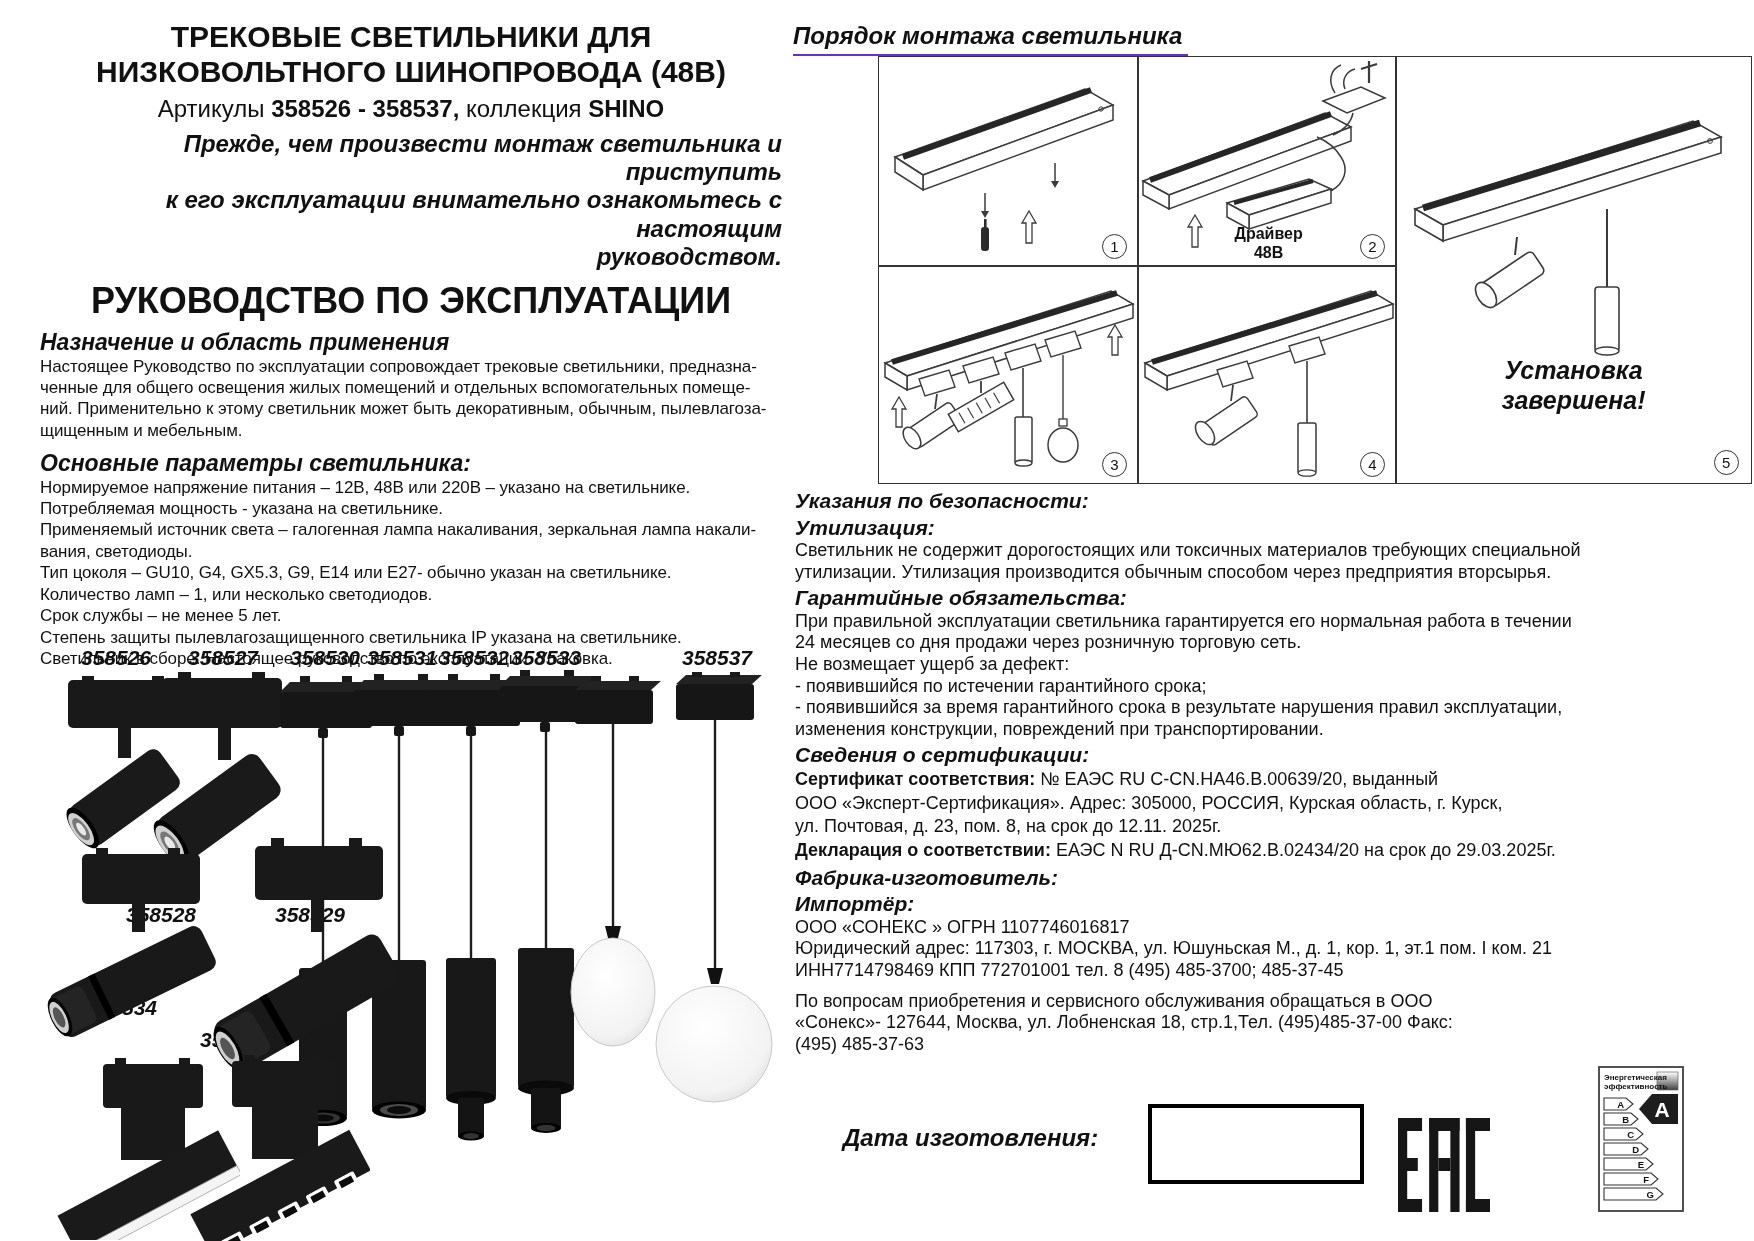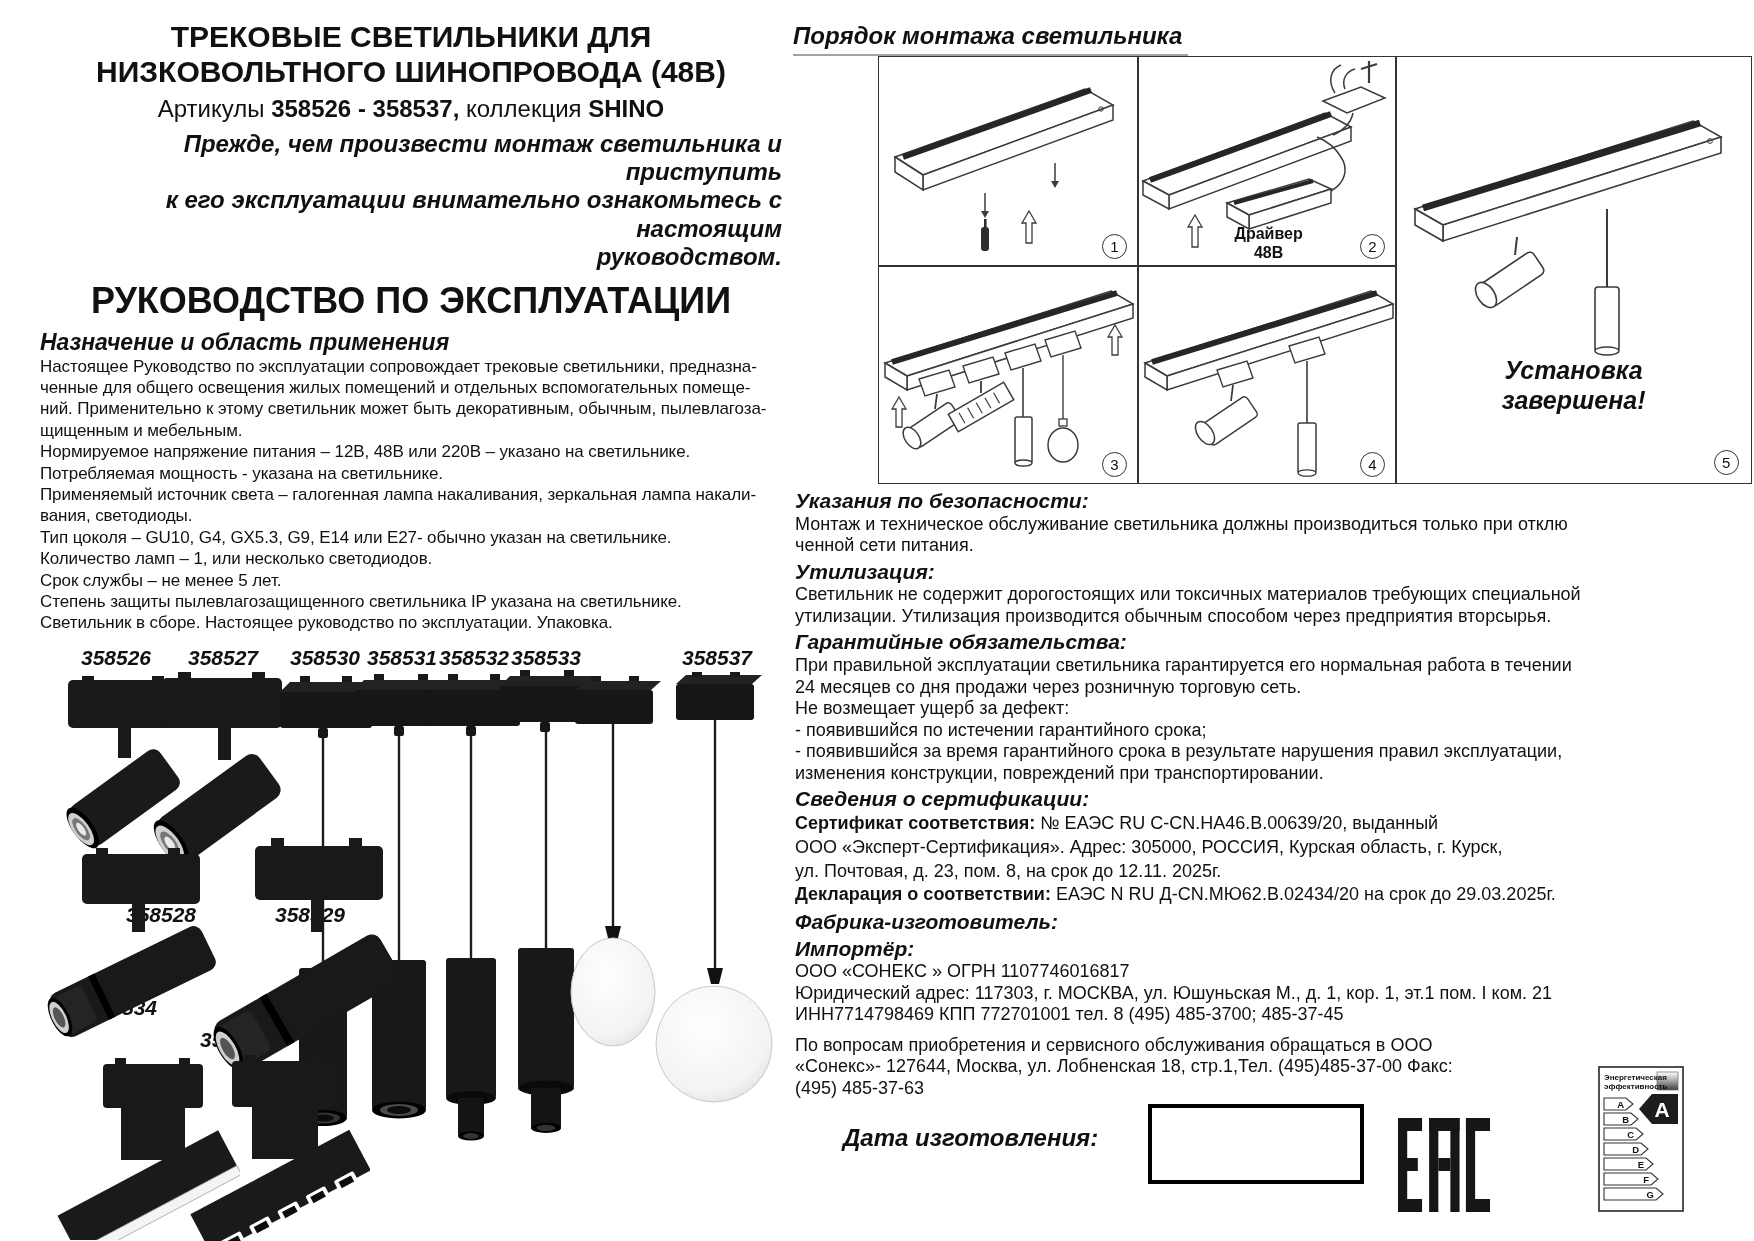--- a/index.html
+++ b/index.html
@@ -13,21 +13,21 @@
   .arts{font-size:24px;text-align:center;margin-top:5px;}
   .arts b{font-weight:bold;}
   .intro{font-size:24px;font-style:italic;font-weight:bold;text-align:right;line-height:1.18;margin-top:7px;}
   .manual{font-size:36px;font-weight:bold;text-align:center;margin-top:9px;}
   .hit{font-size:23px;font-weight:bold;font-style:italic;margin-top:7px;line-height:1.15;}
   .body17{font-size:17px;line-height:1.26;letter-spacing:-0.1px;}
   
   .plabel{position:absolute;width:112px;text-align:center;font-size:21px;font-weight:bold;font-style:italic;}
   
   #mtitle{left:793px;top:22px;font-size:24px;font-weight:bold;font-style:italic;
-          border-bottom:2px solid #a3a3a3;padding:0 6px 4px 0;}
+          border-bottom:2px solid #6d28d9;padding:0 6px 4px 0;}
   #diagrid{left:878px;top:56px;width:872px;height:426px;border:1.6px solid #333;}
   .vline{position:absolute;top:0;bottom:0;width:1.6px;background:#333;}
   .hline{position:absolute;left:0;width:517.6px;height:1.6px;background:#333;top:208px;}
   .cell{position:absolute;}
   .step{position:absolute;right:10px;bottom:6px;width:23px;height:23px;border:1.5px solid #333;
         border-radius:50%;text-align:center;line-height:23px;font-size:15px;background:#fff;}
   #drv{position:absolute;left:60px;bottom:2px;width:140px;text-align:center;
        font-size:16px;font-weight:bold;line-height:1.18;}
   #donecap{position:absolute;left:0;top:298px;width:100%;text-align:center;
            font-size:25px;font-weight:bold;font-style:italic;line-height:1.2;}
@@ -67,20 +67,21 @@
   <div class="arts"><span>Артикулы </span><b>358526 - 358537,</b><span> коллекция </span><b>SHINO</b></div>
   <div class="intro ml">Прежде, чем произвести монтаж светильника и приступить
 к его эксплуатации внимательно ознакомьтесь с настоящим
 руководством.</div>
   <div class="manual">РУКОВОДСТВО ПО ЭКСПЛУАТАЦИИ</div>
   <div class="hit">Назначение и область применения</div>
   <div class="body17 ml">Настоящее Руководство по эксплуатации сопровождает трековые светильники, предназна-
 ченные для общего освещения жилых помещений и отдельных вспомогательных помеще-
 ний. Применительно к этому светильник может быть декоративным, обычным, пылевлагоза-
 щищенным и мебельным.</div>
+  <div class="hit" style="margin-top:9px;">Основные параметры светильника:</div>
   <div class="body17 ml">Нормируемое напряжение питания – 12В, 48В или 220В – указано на светильнике.
 Потребляемая мощность - указана на светильнике.
 Применяемый источник света – галогенная лампа накаливания, зеркальная лампа накали-
 вания, светодиоды.
 Тип цоколя – GU10, G4, GX5.3, G9, Е14 или Е27- обычно указан на светильнике.
 Количество ламп – 1, или несколько светодиодов.
 Срок службы – не менее 5 лет.
 Степень защиты пылевлагозащищенного светильника IP указана на светильнике.</div>
   <div class="body17">Светильник в сборе. Настоящее руководство по эксплуатации. Упаковка.</div>
 </div>
@@ -399,22 +400,20 @@
       <ellipse cx="210" cy="294" rx="12" ry="4" fill="#fff" stroke="#3b3b3b" stroke-width="1.4"></ellipse>
     </svg>
     <div id="donecap" class="ml">Установка
 завершена!</div>
     <div class="step" style="right:12px;bottom:8px;">5</div>
   </div>
 </div>
 
 <div id="rflow" class="abs">
   <div class="rh">Указания по безопасности:</div>
-  <div class="rb ml">Монтаж и техническое обслуживание светильника должны производиться только при отклю
-ченной сети питания.</div>
   <div class="rh">Утилизация:</div>
   <div class="rb ml">Светильник не содержит дорогостоящих или токсичных материалов требующих специальной
 утилизации. Утилизация производится обычным способом через предприятия вторсырья.</div>
   <div class="rh">Гарантийные обязательства:</div>
   <div class="rb ml">При правильной эксплуатации светильника гарантируется его нормальная работа в течении
 24 месяцев со дня продажи через розничную торговую сеть.
 Не возмещает ущерб за дефект:
 - появившийся по истечении гарантийного срока;
 - появившийся за время гарантийного срока в результате нарушения правил эксплуатации,
 изменения конструкции, повреждений при транспортировании.</div>

